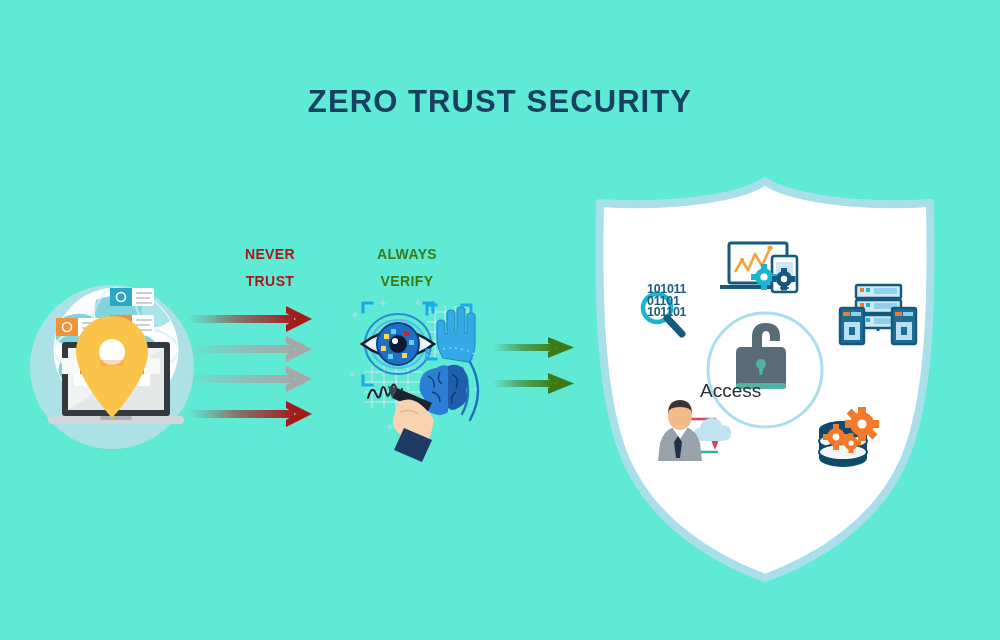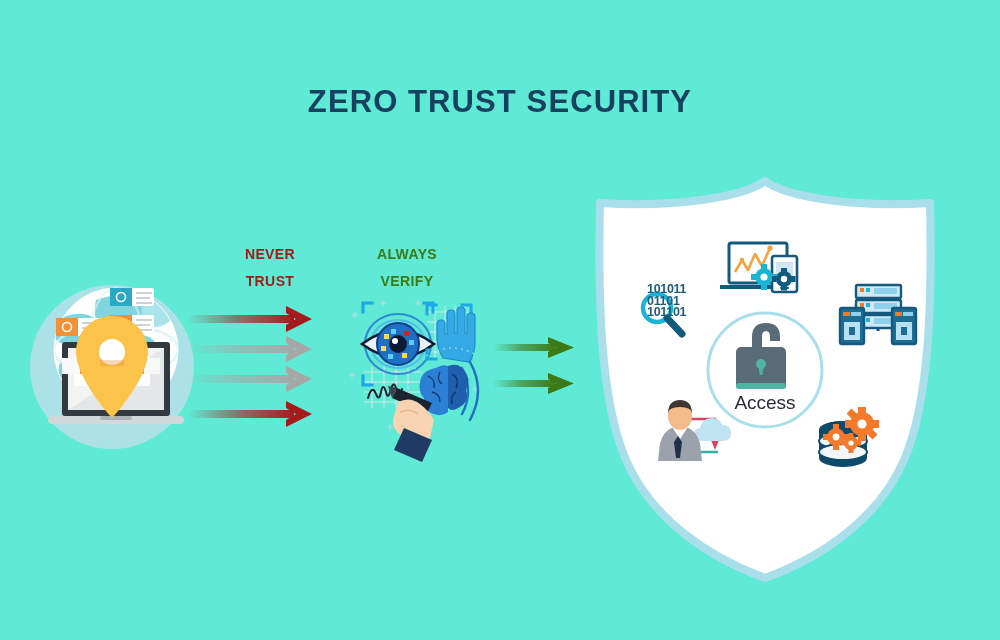--- a/index.html
+++ b/index.html
@@ -61,23 +61,22 @@
   }
 
   
   .svg-layer {
     position: absolute;
     left: 0; top: 0;
   }
   #access-text {
     position: absolute;
     left: 700px;
-    top: 392px;
+    top: 380px;
     width: 130px;
-    text-align: center;
     font-size: 19px;
     color: #2b2b33;
     font-family: "Liberation Sans", sans-serif;
   }
   #binary-text {
     position: absolute;
     left: 647px;
     top: 284px;
     font-size: 12.5px;
     font-weight: bold;

